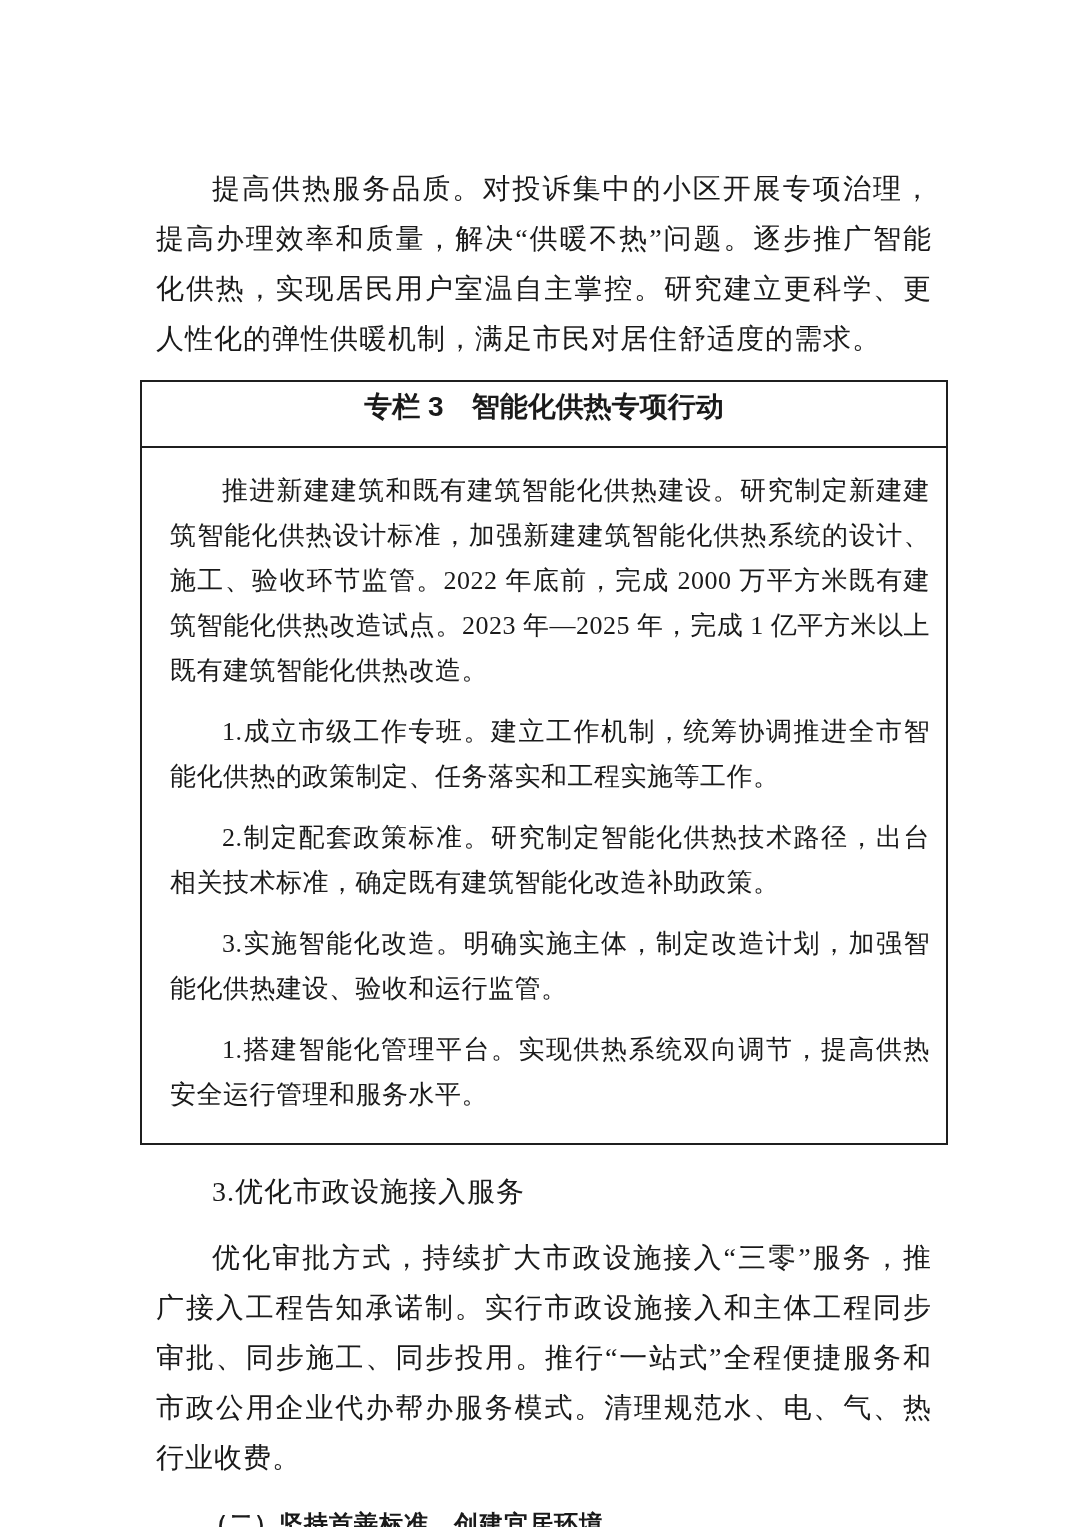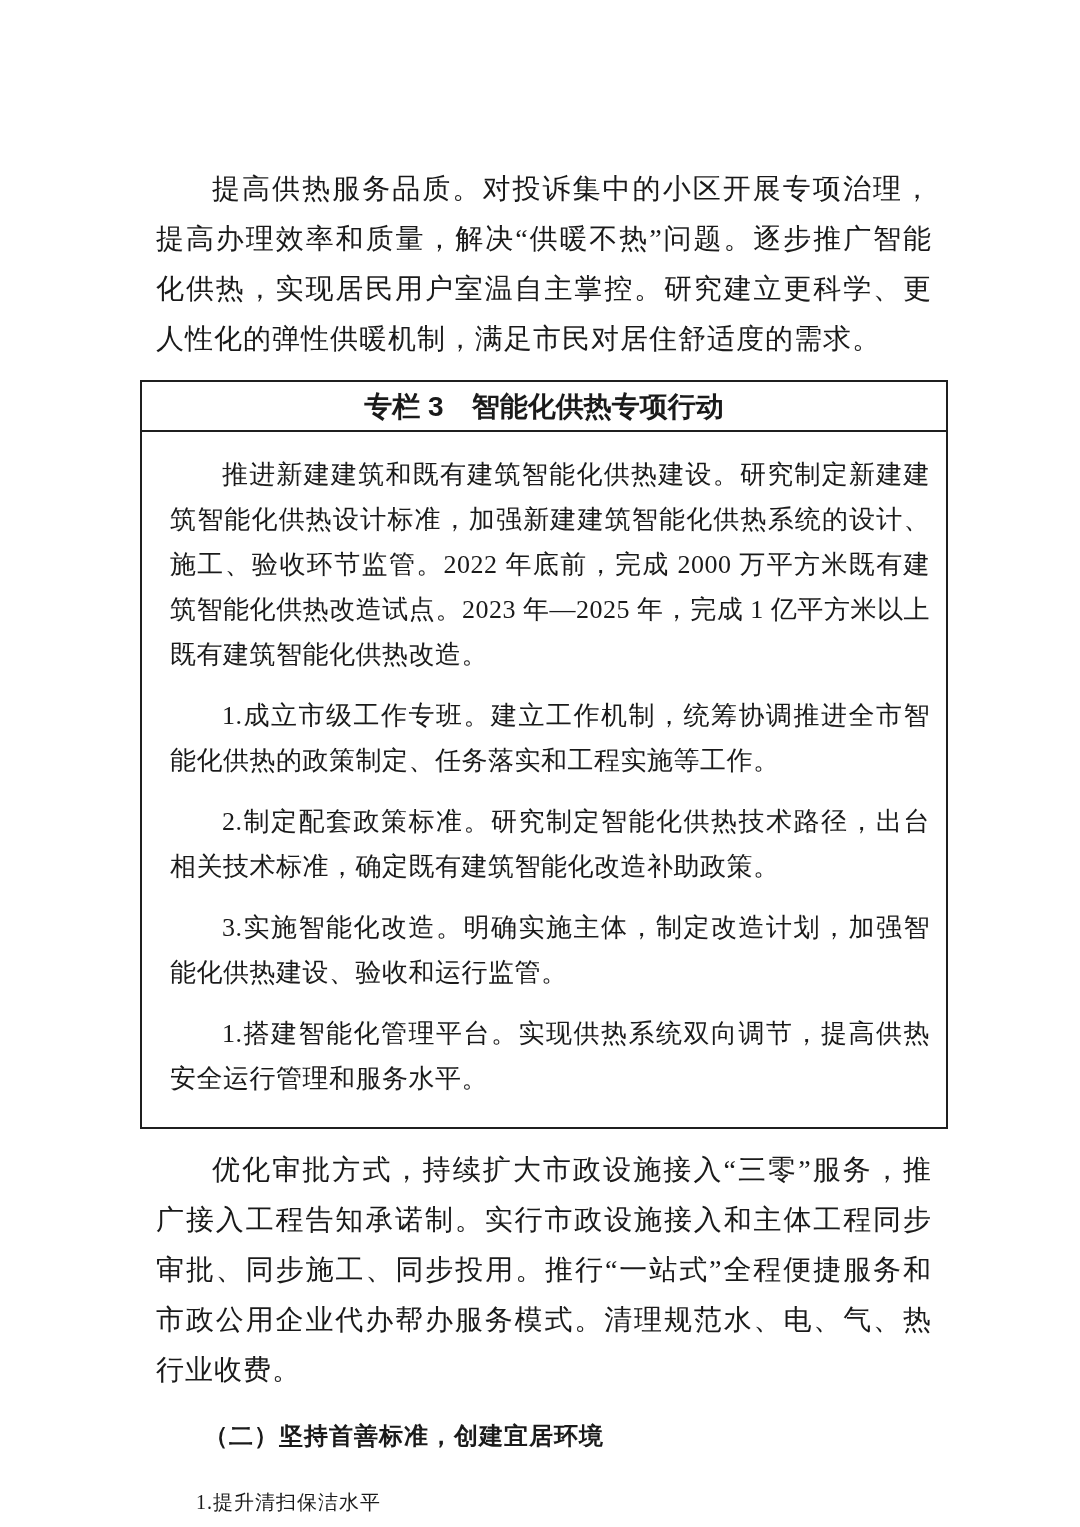--- a/index.html
+++ b/index.html
@@ -31,21 +31,21 @@
   .column-box {
     margin-top: 16px;
     border: 2px solid #1f1f1f;
   }
   .column-box-title {
     font-family: "Liberation Sans", "DejaVu Sans", sans-serif;
     font-weight: bold;
     font-size: 28px;
     line-height: 30px;
     text-align: center;
-    padding: 10px 0 8px 0;
+    padding: 10px 0 24px 0;
     border-bottom: 2px solid #1f1f1f;
   }
   .column-box-body {
     padding: 4px 0 10px 12px;
   }
   .column-box-body p {
     font-size: 26px;
     line-height: 45px;
     text-align: justify;
     text-indent: 2em;
@@ -107,20 +107,21 @@
     <div class="column-box-title">专栏 3　智能化供热专项行动</div>
     <div class="column-box-body">
       <p>推进新建建筑和既有建筑智能化供热建设。研究制定新建建筑智能化供热设计标准，加强新建建筑智能化供热系统的设计、施工、验收环节监管。2022 年底前，完成 2000 万平方米既有建筑智能化供热改造试点。2023 年—2025 年，完成 1 亿平方米以上既有建筑智能化供热改造。</p>
       <p>1.成立市级工作专班。建立工作机制，统筹协调推进全市智能化供热的政策制定、任务落实和工程实施等工作。</p>
       <p>2.制定配套政策标准。研究制定智能化供热技术路径，出台相关技术标准，确定既有建筑智能化改造补助政策。</p>
       <p>3.实施智能化改造。明确实施主体，制定改造计划，加强智能化供热建设、验收和运行监管。</p>
       <p>1.搭建智能化管理平台。实现供热系统双向调节，提高供热安全运行管理和服务水平。</p>
     </div>
   </div>
 
+  <p class="section-heading">3.优化市政设施接入服务</p>
 
   <p class="section-body">优化审批方式，持续扩大市政设施接入“三零”服务，推广接入工程告知承诺制。实行市政设施接入和主体工程同步审批、同步施工、同步投用。推行“一站式”全程便捷服务和市政公用企业代办帮办服务模式。清理规范水、电、气、热行业收费。</p>
 
   <p class="section-heading-bold">（二）坚持首善标准，创建宜居环境</p>
 
   <p class="sub-heading">1.提升清扫保洁水平</p>
 
   <div class="page-footer">
     <span class="dash">—</span><span class="page-num">32</span><span class="dash">—</span>
   </div>

